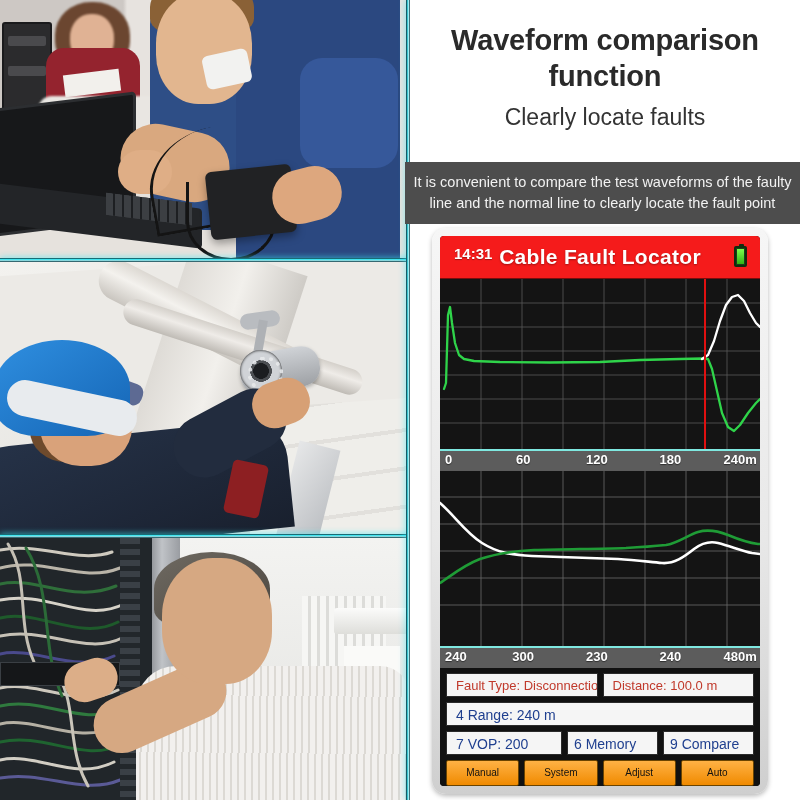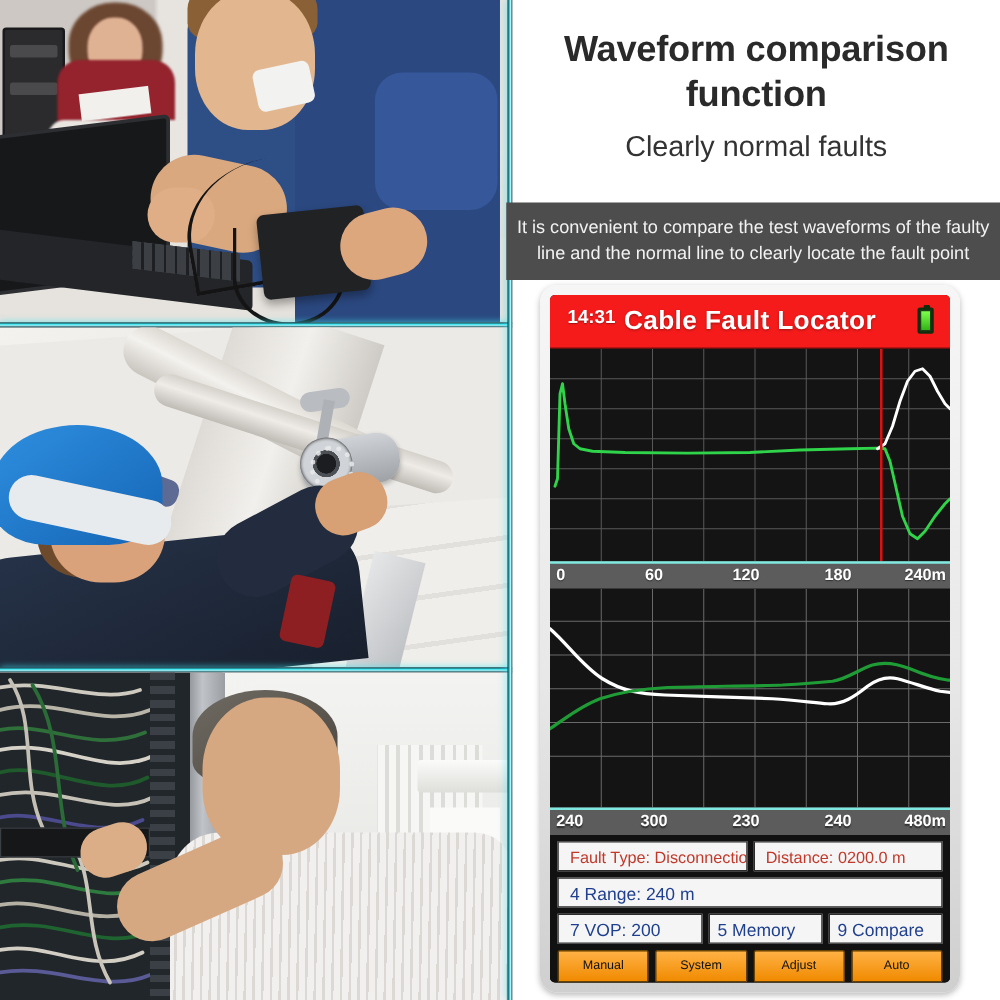--- a/index.html
+++ b/index.html
@@ -279,21 +279,21 @@
       <div class="p3-shirt"></div>
       <div class="p3-arm"></div>
       <div class="p3-hand"></div>
       <div class="p3-hair"></div>
       <div class="p3-head"></div>
     </div>
   </div>
 
   <div class="right">
     <div class="title">Waveform comparison function</div>
-    <div class="subtitle">Clearly normal faults</div>
+    <div class="subtitle">Clearly locate faults</div>
     <div class="descbox">
       <div class="desc">It is convenient to compare the test waveforms of the faulty line and the normal line to clearly locate the fault point</div>
     </div>
   </div>
 
   <div class="device">
     <div class="screen">
 
       <div class="statusbar">
         <div class="clock">14:31</div>
@@ -365,28 +365,28 @@
         <span class="first" style="left:5px">240</span>
         <span style="left:26%">300</span>
         <span style="left:49%">230</span>
         <span style="left:72%">240</span>
         <span class="last" style="left:99%">480m</span>
       </div>
 
       <div class="panel">
         <div class="row">
           <div class="cell red">Fault Type: Disconnection</div>
-          <div class="cell red">Distance: 0200.0 m</div>
+          <div class="cell red">Distance: 100.0 m</div>
         </div>
         <div class="row">
           <div class="cell blue">4 Range: 240 m</div>
         </div>
         <div class="row">
           <div class="cell blue wide">7  VOP: 200</div>
-          <div class="cell blue narrow">5 Memory</div>
+          <div class="cell blue narrow">6 Memory</div>
           <div class="cell blue narrow">9 Compare</div>
         </div>
         <div class="btnrow">
           <div class="btn">Manual</div>
           <div class="btn">System</div>
           <div class="btn">Adjust</div>
           <div class="btn">Auto</div>
         </div>
       </div>
 

